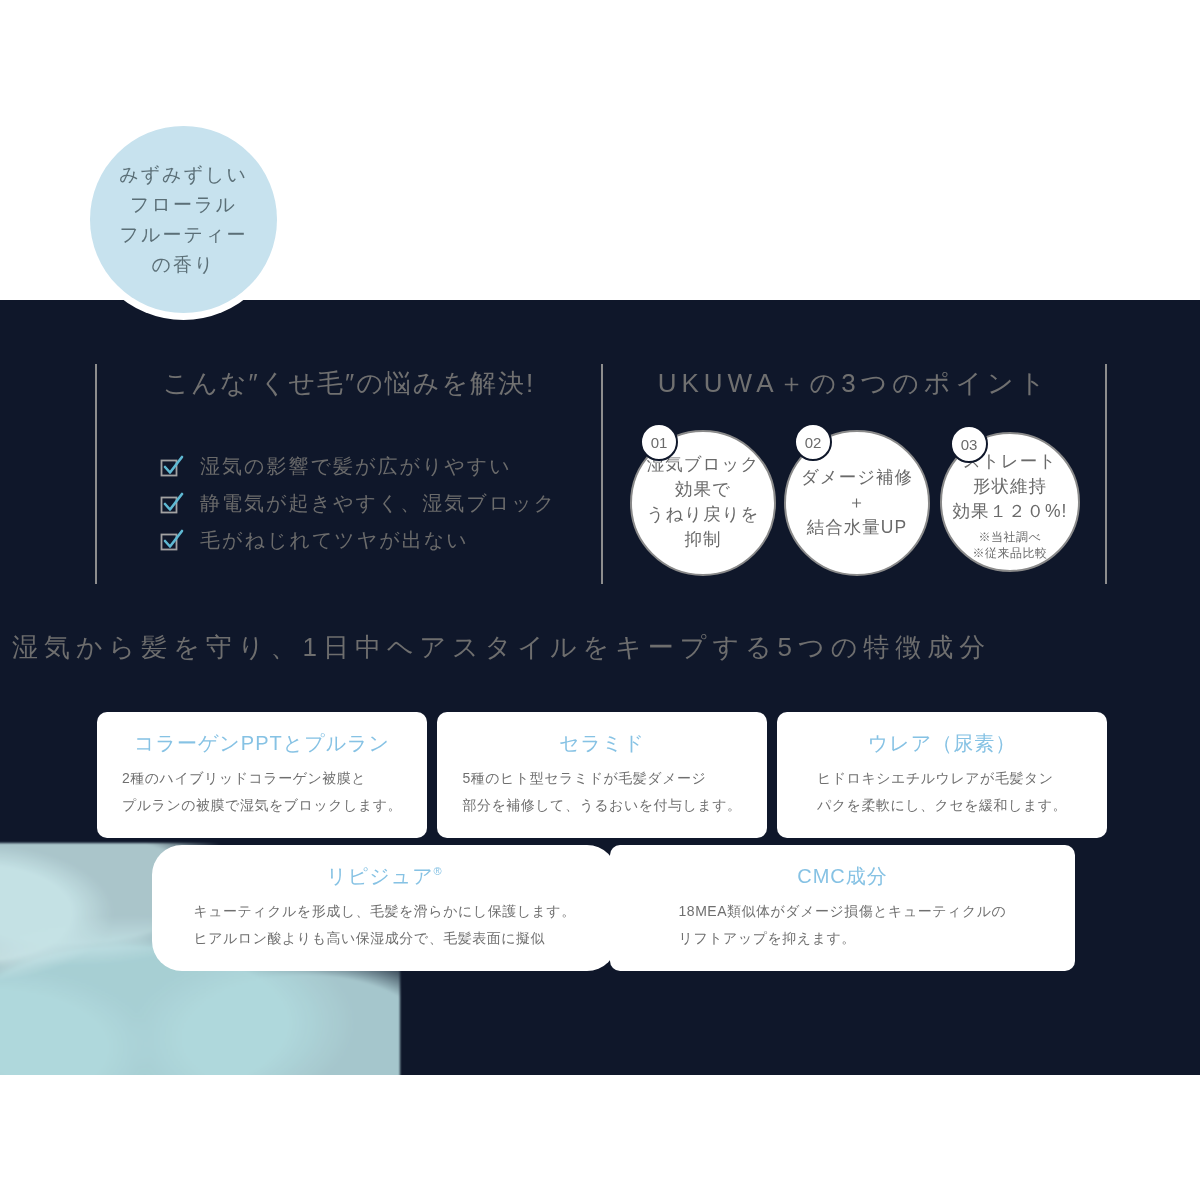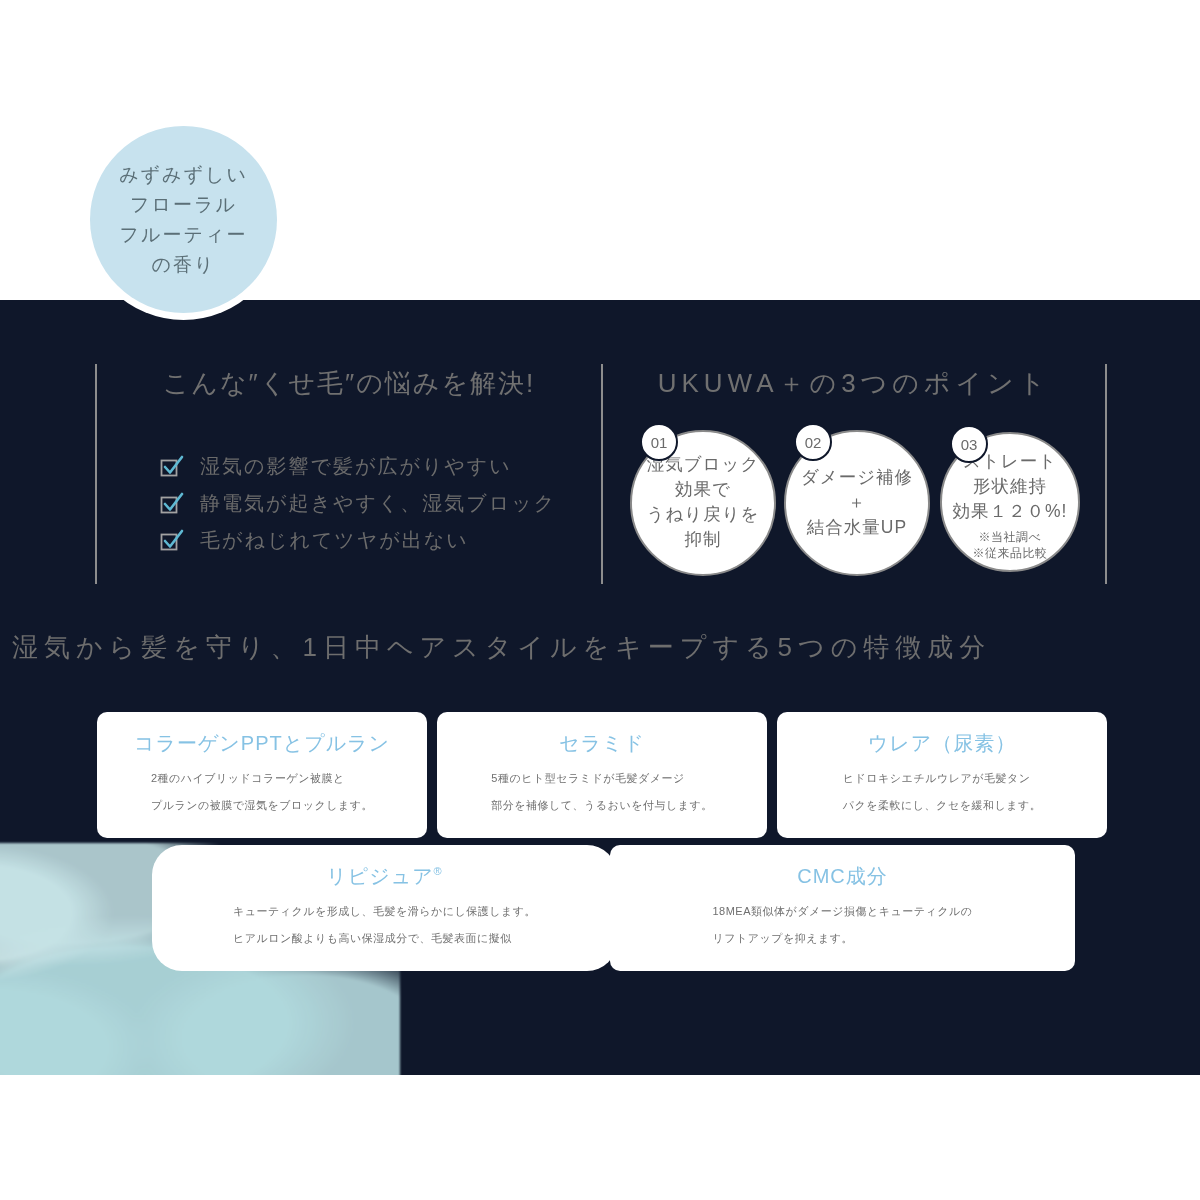--- a/index.html
+++ b/index.html
@@ -116,21 +116,21 @@
   .card.c2 { left: 437px; top: 412px; width: 330px; }
   .card.c3 { left: 777px; top: 412px; width: 330px; }
   .card.c4 { left: 152px; top: 545px; width: 465px; border-radius: 30px; }
   .card.c5 { left: 610px; top: 545px; width: 465px; }
   .card-title {
     margin-top: 18px; font-size: 20px; letter-spacing: 1px; color: #86c2e4;
   }
   .card-title sup { font-size: 11px; }
   .card-body {
     display: inline-block; margin-top: 8px; text-align: left;
-    font-size: 11px; line-height: 27px; letter-spacing: 0.5px; color: #6f6f6f;
+    font-size: 14px; line-height: 27px; letter-spacing: 0.5px; color: #6f6f6f;
   }
 </style>
 </head>
 <body>
 
 <div class="page">
 
   <div class="scent-circle">
     <div>みずみずしい</div>
     <div>フローラル</div>

